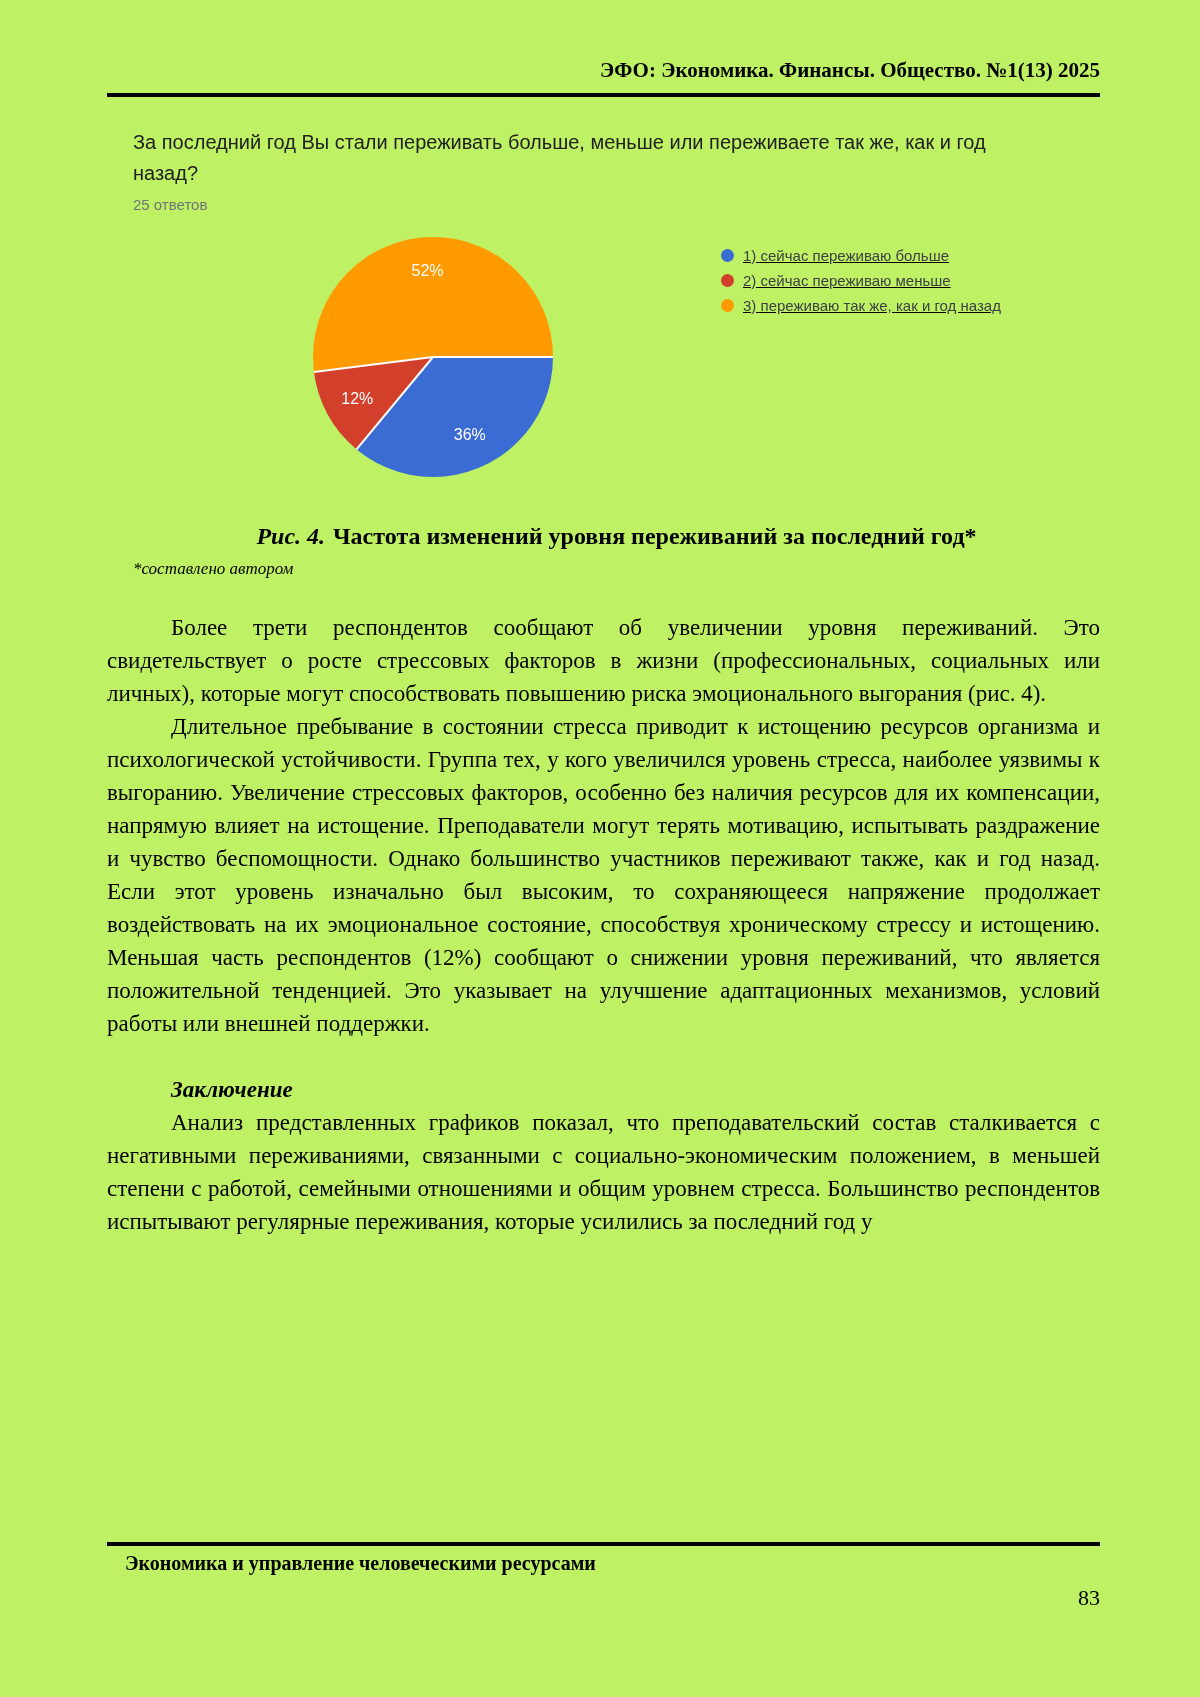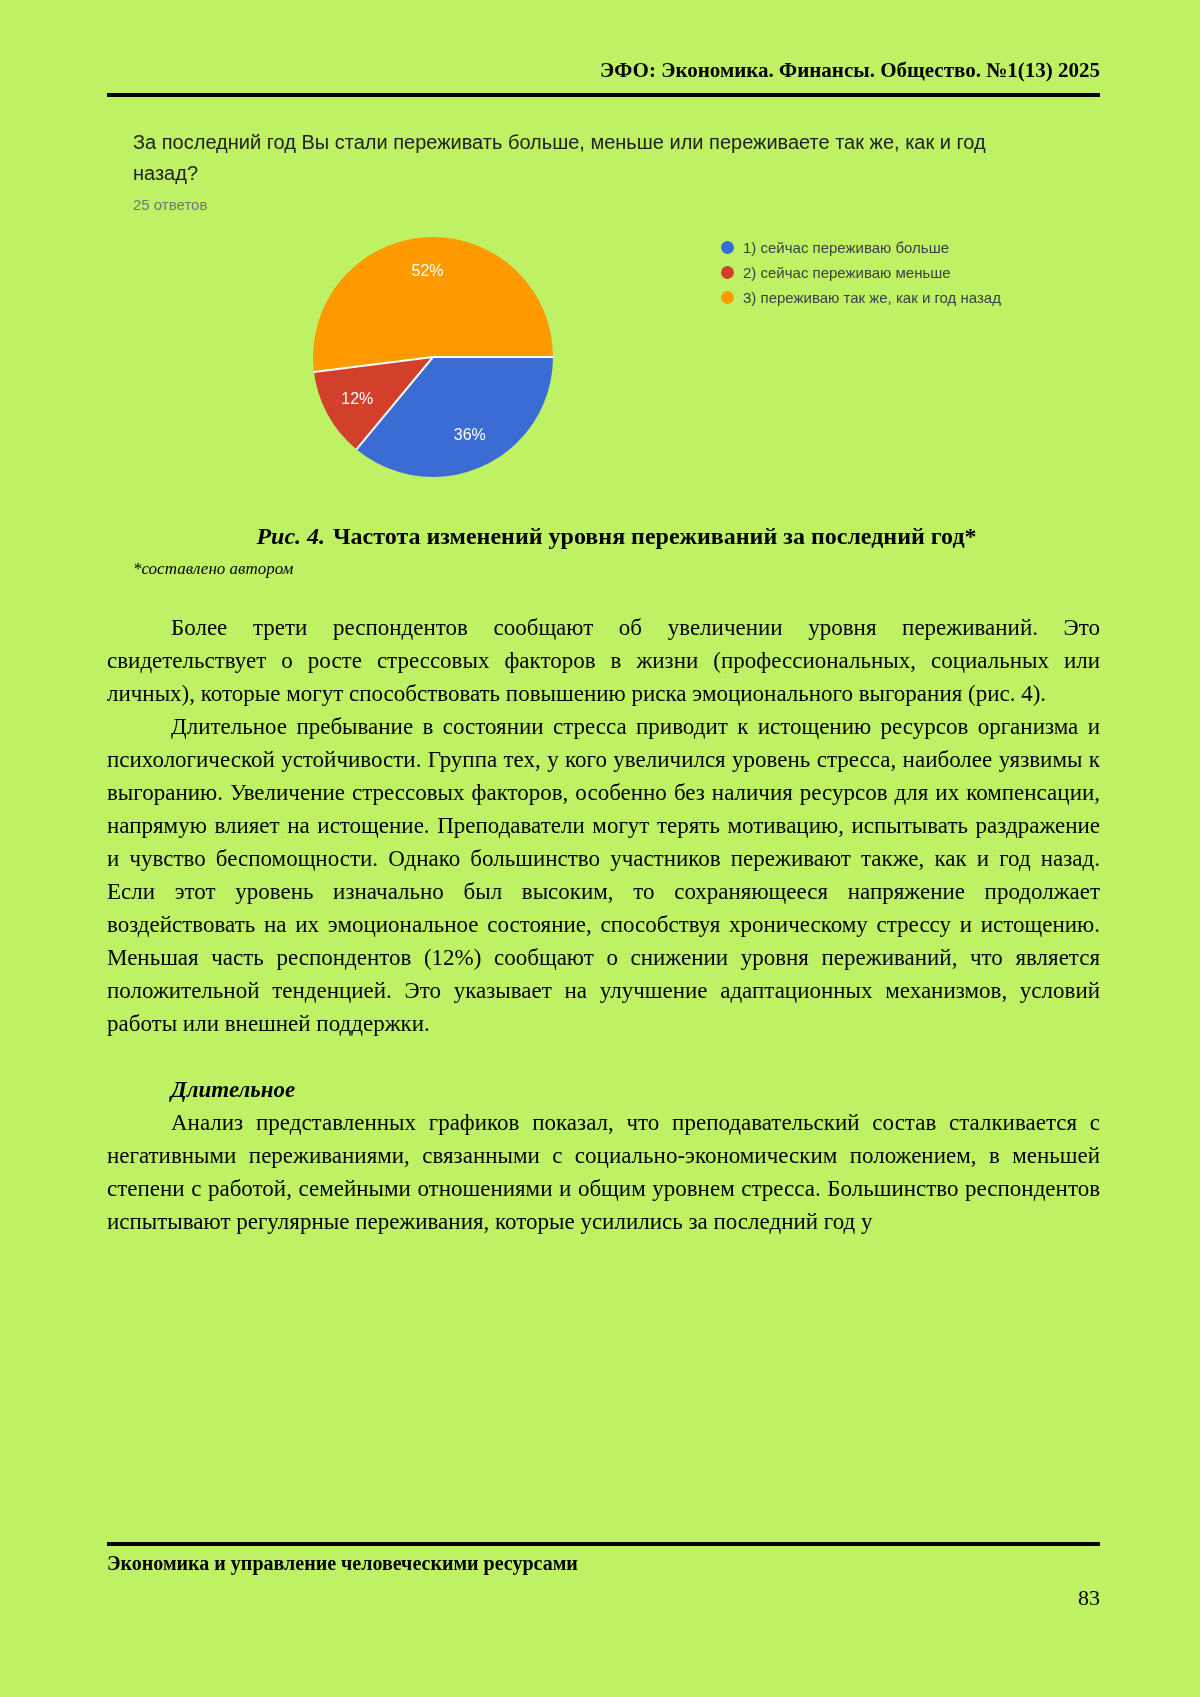--- a/index.html
+++ b/index.html
@@ -37,21 +37,21 @@
     position:absolute;left:180px;top:24px;width:240px;height:240px;border-radius:50%;
   }
   .sep{
     position:absolute;left:calc(50% - 1px);top:50%;width:2px;height:50%;
     background:#fff;transform-origin:top center;
   }
   .pct{
     position:absolute;transform:translate(-50%,-50%);
     color:#fff;font-size:16px;font-family:"Liberation Sans", sans-serif;z-index:2;
   }
-  .legend{position:absolute;left:588px;top:22px;}
+  .legend{position:absolute;left:588px;top:30px;text-decoration:underline;}
   .legend-row{display:flex;align-items:center;height:25px;}
   .legend-dot{width:13px;height:13px;border-radius:50%;flex:0 0 13px;margin-right:9px;}
   .legend-label{font-size:15px;color:#3c4043;white-space:nowrap;}
   
   .caption{
     margin-top:44px;text-align:center;font-size:24px;line-height:30px;font-weight:bold;
     font-family:"Liberation Serif", serif;
   }
   .cap-prefix{font-style:italic;font-weight:bold;}
   .cap-rest{margin-left:0.33em;}
@@ -59,21 +59,21 @@
     font-family:"Liberation Serif", serif;
     font-style:italic;font-size:17px;margin-top:8px;color:#000;
   }
   .para1{margin-top:32px;}
   .conclusion{
     margin:33px 0 0 0;font-size:23px;line-height:33px;font-weight:bold;font-style:italic;
     text-indent:64px;
   }
   
   .footer{margin-top:auto;border-top:4px solid #000;padding-top:5px;}
-  .footer-title{font-weight:bold;font-size:20px;line-height:24px;}
+  .footer-title{font-weight:bold;font-size:20px;line-height:24px;margin-left:18px;}
   .page-num{text-align:right;font-size:22px;margin-top:10px;}
 </style>
 </head>
 <body>
 
 <div class="page">
 
   <div class="header">
     <div class="header-title">ЭФО: Экономика. Финансы. Общество. №1(13) 2025</div>
   </div>
@@ -112,21 +112,21 @@
     <div class="caption">
       <span class="cap-prefix">Рис. 4.</span><span class="cap-rest">Частота изменений уровня переживаний за последний год*</span>
     </div>
     <div class="fig-footnote">*составлено автором</div>
   </div>
 
   <p class="body indent para1">Более трети респондентов сообщают об увеличении уровня переживаний. Это свидетельствует о росте стрессовых факторов в жизни (профессиональных, социальных или личных), которые могут способствовать повышению риска эмоционального выгорания (рис. 4).</p>
 
   <p class="body indent">Длительное пребывание в состоянии стресса приводит к истощению ресурсов организма и психологической устойчивости. Группа тех, у кого увеличился уровень стресса, наиболее уязвимы к выгоранию. Увеличение стрессовых факторов, особенно без наличия ресурсов для их компенсации, напрямую влияет на истощение. Преподаватели могут терять мотивацию, испытывать раздражение и чувство беспомощности. Однако большинство участников переживают также, как и год назад. Если этот уровень изначально был высоким, то сохраняющееся напряжение продолжает воздействовать на их эмоциональное состояние, способствуя хроническому стрессу и истощению. Меньшая часть респондентов (12%) сообщают о снижении уровня переживаний, что является положительной тенденцией. Это указывает на улучшение адаптационных механизмов, условий работы или внешней поддержки.</p>
 
-  <h3 class="conclusion">Длительное</h3>
+  <h3 class="conclusion">Заключение</h3>
 
   <p class="body indent">Анализ представленных графиков показал, что преподавательский состав сталкивается с негативными переживаниями, связанными с социально-экономическим положением, в меньшей степени с работой, семейными отношениями и общим уровнем стресса. Большинство респондентов испытывают регулярные переживания, которые усилились за последний год у</p>
 
   <div class="footer">
     <div class="footer-title">Экономика и управление человеческими ресурсами</div>
     <div class="page-num">83</div>
   </div>
 
 </div>
 

